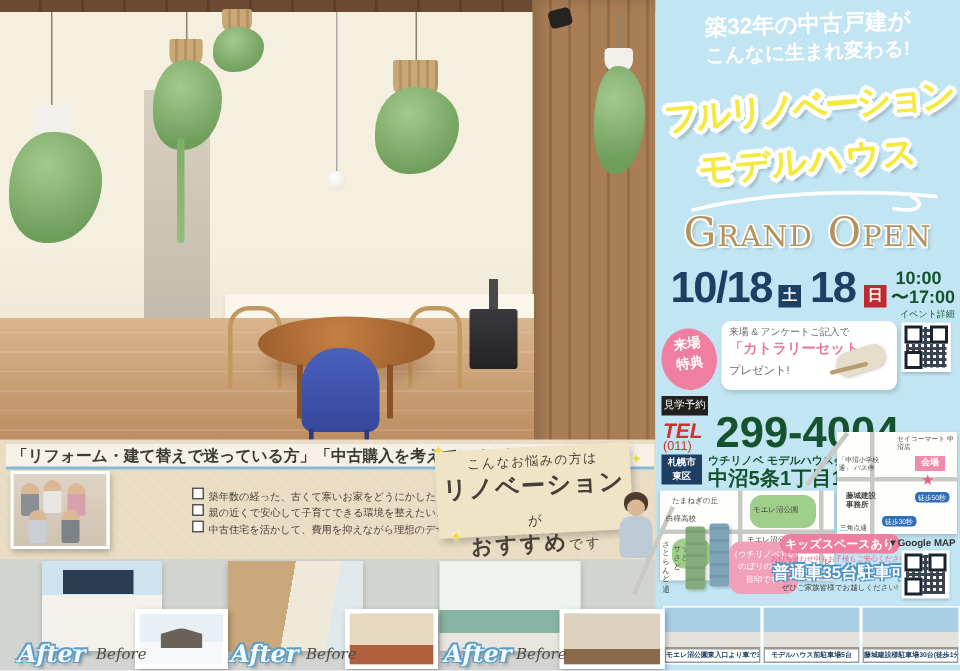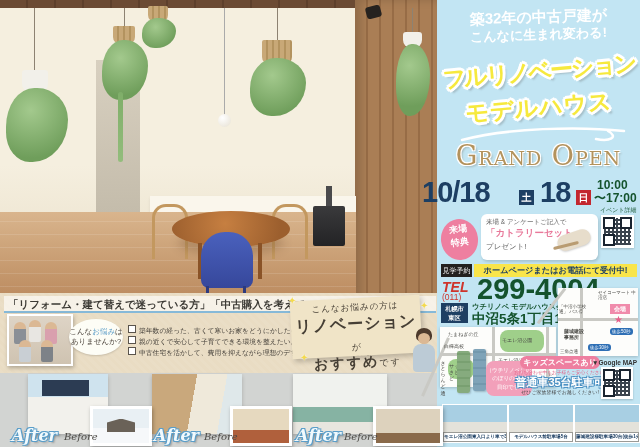--- a/index.html
+++ b/index.html
@@ -176,24 +176,20 @@
   <div class="t c-header">「リフォーム・建て替えで迷っている方」「中古購入を考えている」皆様へ</div>
 
   <div class="abs family photo-frame">
     <div class="fig" style="left:5px;top:6px;background:linear-gradient(#dbb894 0 7px,#8a8f96 7px)"></div>
     <div class="fig" style="left:20px;top:4px;background:linear-gradient(#dbb894 0 7px,#e8e6e2 7px)"></div>
     <div class="fig" style="left:36px;top:6px;background:linear-gradient(#dbb894 0 7px,#d9a0ae 7px)"></div>
     <div class="fig" style="left:10px;top:24px;background:linear-gradient(#dbb894 0 7px,#c9cfd4 7px)"></div>
     <div class="fig" style="left:32px;top:24px;background:linear-gradient(#dbb894 0 7px,#7d8288 7px)"></div>
   </div>
 
-  <div class="abs bubble">
-    <div><span>こんな</span><span class="hl">お悩み</span><span>は</span></div>
-    <div>ありませんか?</div>
-  </div>
 
   <div class="chkrow" style="left:128px;top:325px"><span class="chk"></span><span>築年数の経った、古くて寒いお家をどうにかしたい。</span></div>
   <div class="chkrow" style="left:128px;top:336px"><span class="chk"></span><span>親の近くで安心して子育てできる環境を整えたい。</span></div>
   <div class="chkrow" style="left:128px;top:347px"><span class="chk"></span><span>中古住宅を活かして、費用を抑えながら理想のデザインと間取りにしたい。</span></div>
 
   <div class="abs reco">
     <div class="l1">こんなお悩みの方は</div>
     <div class="l2"><span>リノベーション</span><span class="small">が</span></div>
     <div class="l3"><span>おすすめ</span><span class="small">です</span></div>
   </div>
@@ -229,21 +225,21 @@
 
   <div class="t title-y" style="left:434px;top:58px;font-size:23px;letter-spacing:-2px">フルリノベーション</div>
   <div class="t title-y" style="left:434px;top:94px;font-size:23px;letter-spacing:1px">モデルハウス</div>
 
   <svg class="abs" style="left:458px;top:124px" width="170" height="22">
     <path d="M4 16 C 50 4, 120 2, 166 7 M 138 15 C 152 18, 161 13, 150 7" stroke="#fff" fill="none" stroke-width="2.5" stroke-linecap="round"></path>
   </svg>
 
   <div class="t grand" style="left:437px;top:140px">Grand Open</div>
 
-  <div class="t dnum" style="left:422px;top:176px">10/18</div>
+  <div class="t dnum" style="left:447px;top:176px">10/18</div>
   <div class="t dbox" style="left:519px;top:190px;background:#1d3f63">土</div>
   <div class="t dnum" style="left:540px;top:176px">18</div>
   <div class="t dbox" style="left:576px;top:190px;background:#c3272f">日</div>
   <div class="t navy" style="left:597px;top:179px;font-size:12px;font-weight:bold">10:00</div>
   <div class="t navy" style="left:594px;top:192px;font-size:12px;font-weight:bold">〜17:00</div>
   <div class="t navy" style="left:600px;top:207px;font-size:6px">イベント詳細</div>
 
   <div class="qr" style="left:601px;top:215px;width:33px;height:33px">
     <div class="qrp"></div>
     <div class="qc" style="left:2px;top:2px"></div>
@@ -257,21 +253,20 @@
   </div>
   <div class="abs giftbox" style="left:481px;top:214px;width:117px;height:46px">
     <div class="t" style="left:5px;top:4px;font-size:6.5px;color:#666">来場 &amp; アンケートご記入で</div>
     <div class="t pinktxt" style="left:5px;top:14px;font-size:9.5px;font-weight:bold">「カトラリーセット」</div>
     <div class="t" style="left:5px;top:29px;font-size:7.5px;color:#666">プレゼント!</div>
     <div class="abs" style="left:76px;top:18px;width:34px;height:16px;background:#e7ddcb;border-radius:8px;transform:rotate(-18deg);box-shadow:0 1px 2px rgba(0,0,0,.2)"></div>
     <div class="abs" style="left:72px;top:30px;width:26px;height:3px;background:#b99c72;border-radius:2px;transform:rotate(-14deg)"></div>
   </div>
 
   <div class="abs blackbadge" style="left:441px;top:264px;width:31px;height:13px;font-size:7px;line-height:13px">見学予約</div>
-  <div class="abs yellowstrip" style="left:474px;top:264px;width:163px;height:13px;font-size:8.2px;line-height:13px;text-align:center">ホームページまたはお電話にて受付中!</div>
 
   <div class="t red" style="left:442px;top:279px;font-size:14px;font-weight:bold;font-style:italic">TEL</div>
   <div class="t red" style="left:442px;top:293px;font-size:8.5px;font-weight:normal">(011)</div>
   <div class="t navy" style="left:477px;top:273px;font-size:29px;font-weight:bold;letter-spacing:0">299-4004</div>
 
   <div class="abs navybadge" style="left:441px;top:281px;width:27px;height:0px"></div>
   <div class="abs navybadge" style="left:441px;top:303px;width:27px;height:19px;font-size:6.2px;line-height:1.5;padding-top:1px">
     <div>札幌市</div>
     <div>東区</div>
   </div>

